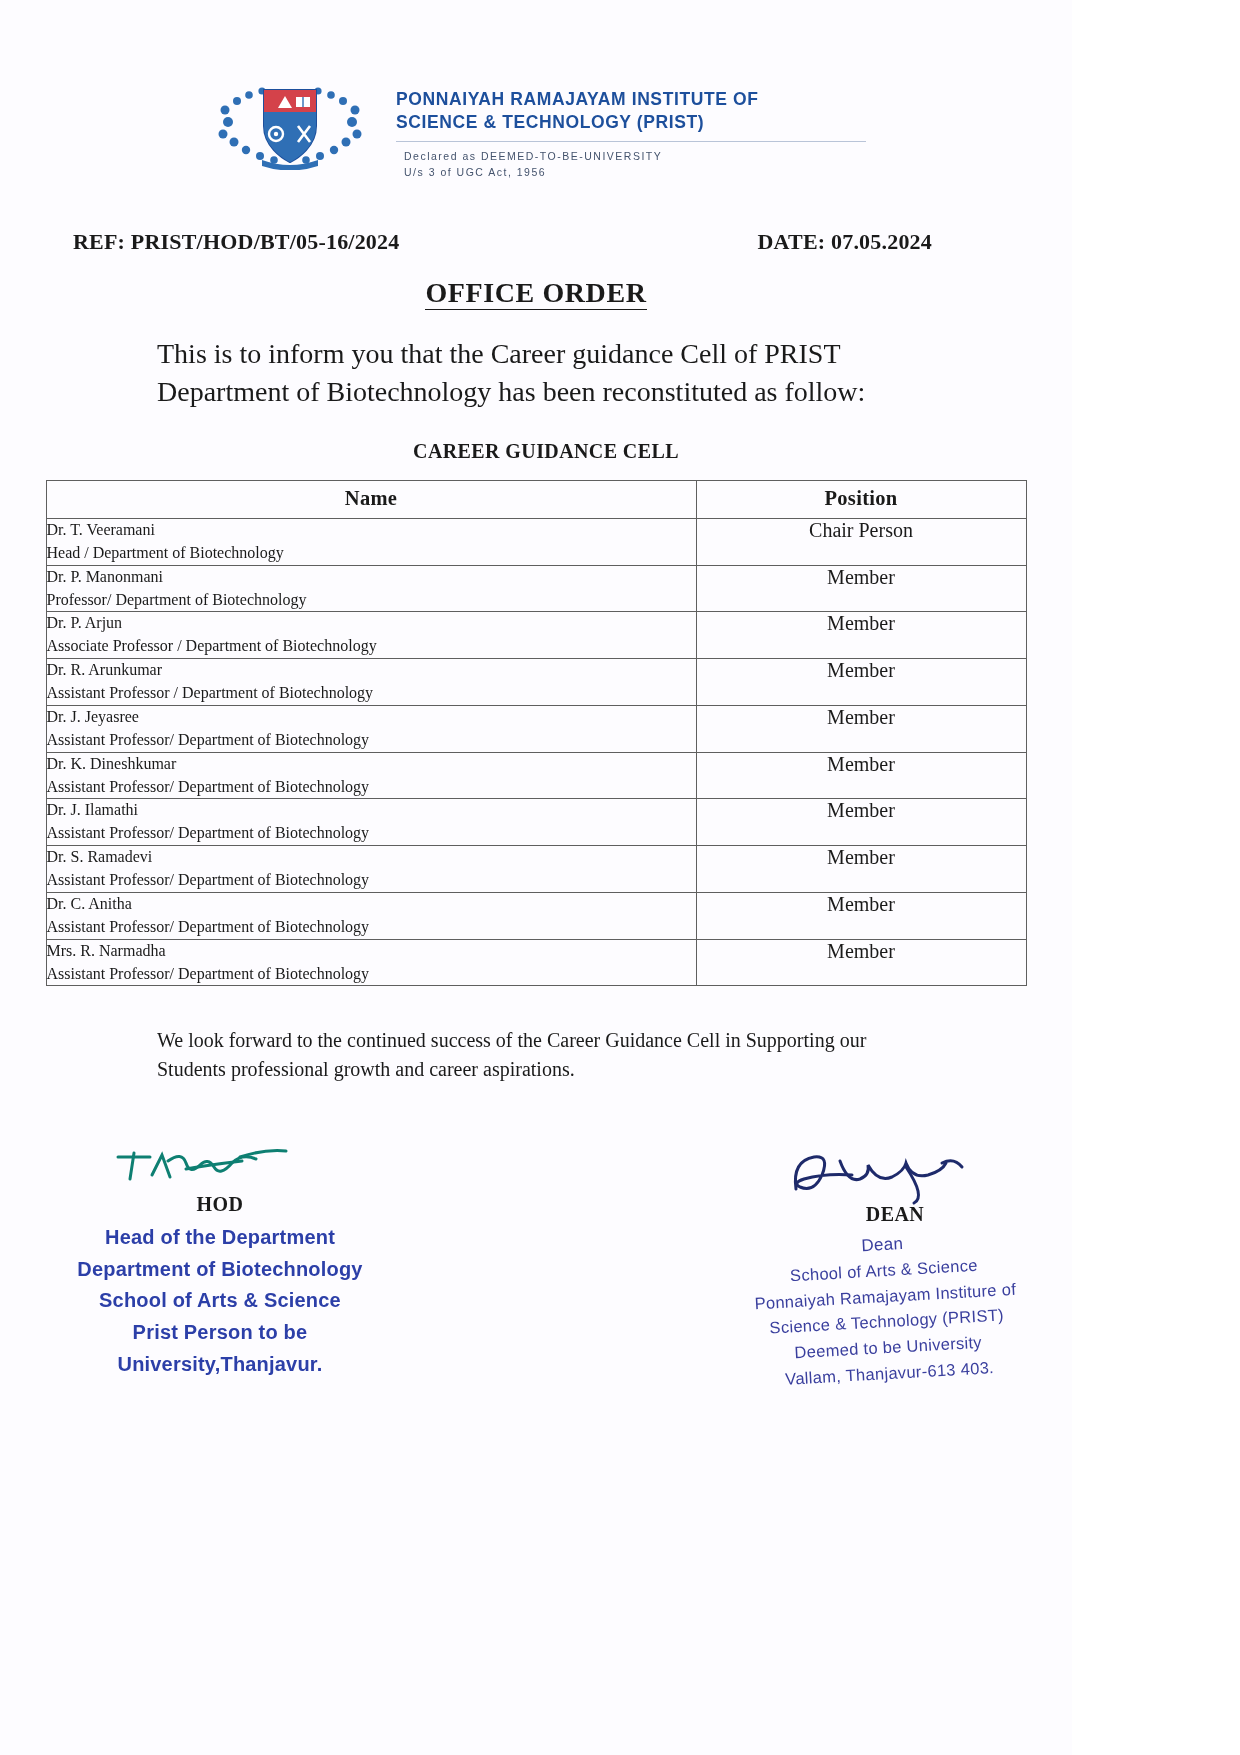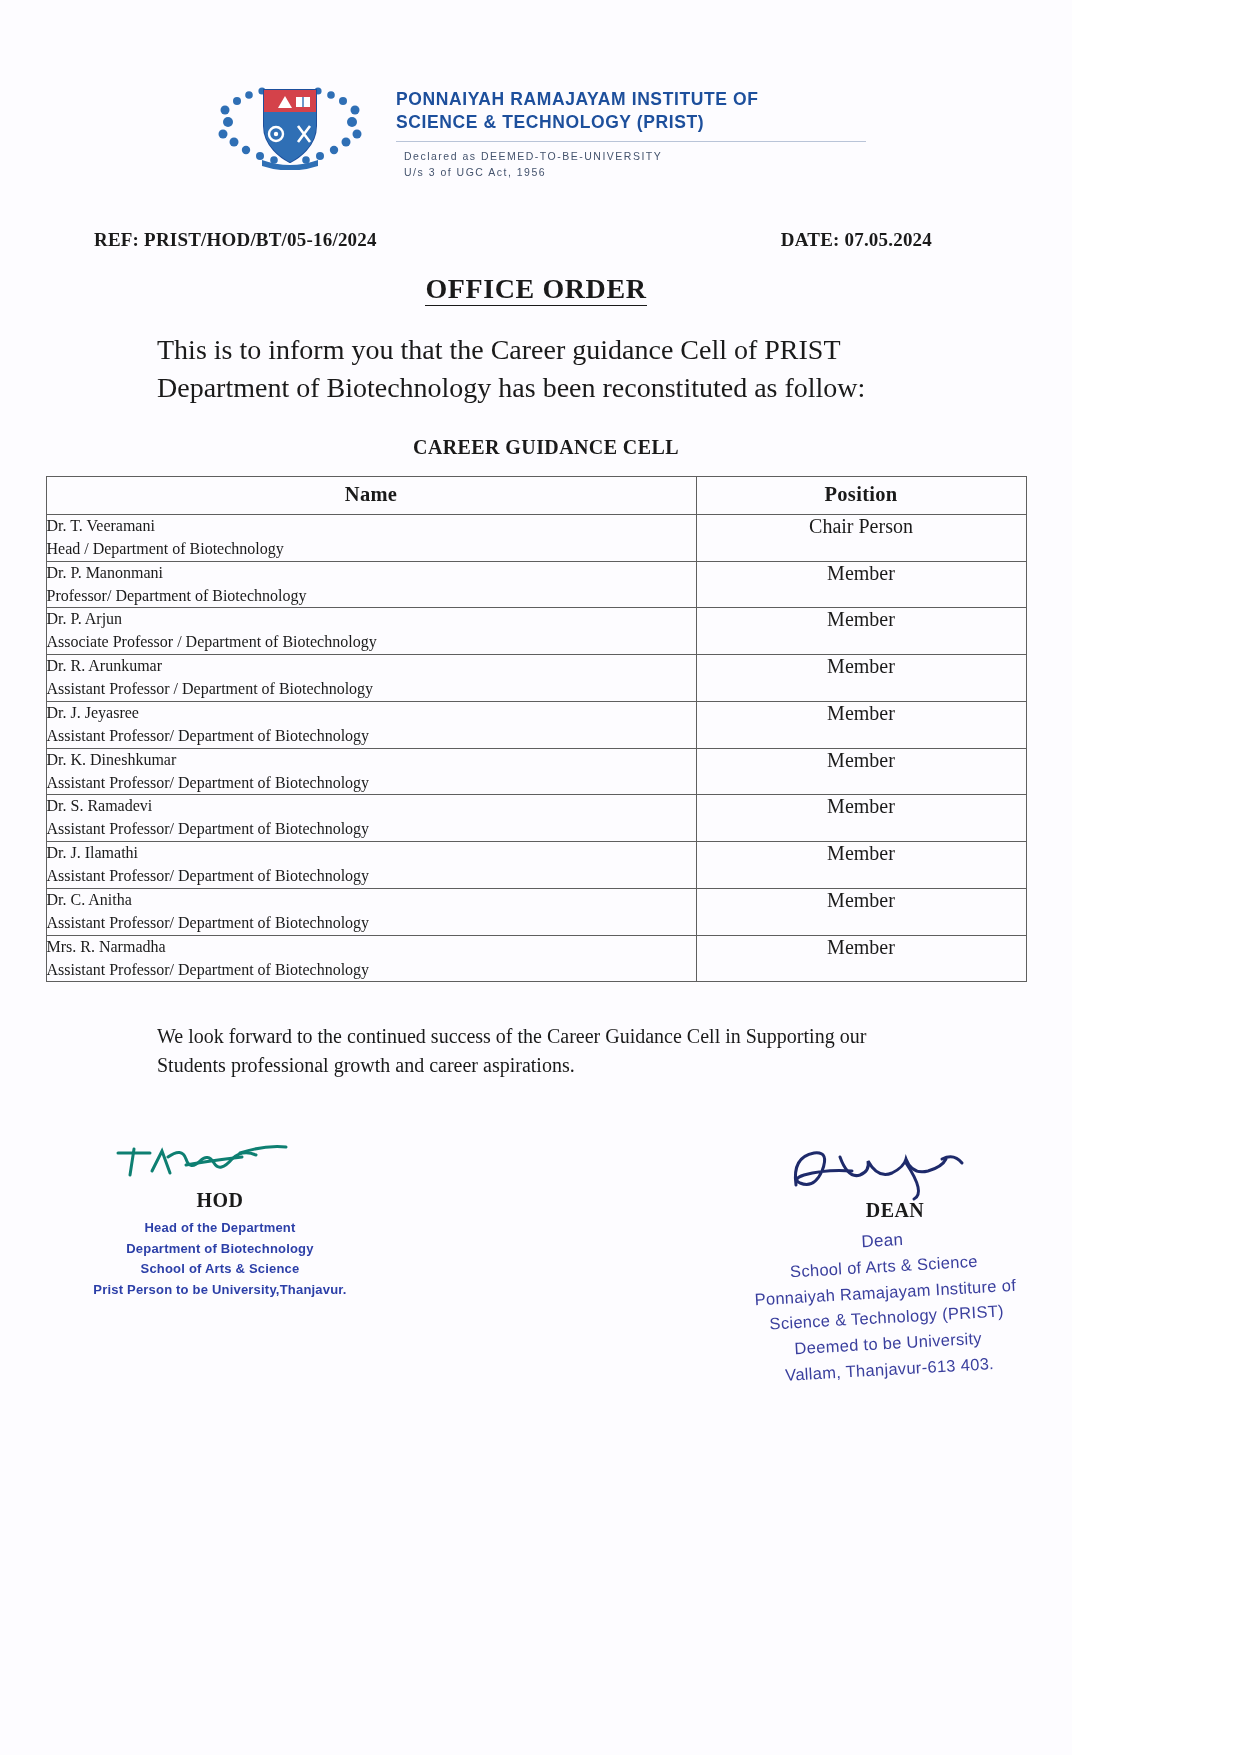--- a/index.html
+++ b/index.html
@@ -63,23 +63,23 @@
     color: #44536d;
     line-height: 1.55;
     margin-left: 8px;
   }
 
   
   .refrow {
     display: flex;
     justify-content: space-between;
     align-items: center;
-    margin: 48px 140px 0 94px;
-    font-weight: bold;
-    font-size: 19px;
+    margin: 48px 140px 0 73px;
+    font-weight: bold;
+    font-size: 22px;
     letter-spacing: 0.2px;
   }
 
   .order-title {
     text-align: center;
     font-weight: bold;
     font-size: 28px;
     letter-spacing: 0.6px;
     margin-top: 22px;
   }
@@ -168,21 +168,21 @@
     letter-spacing: 0.4px;
     margin-top: -4px;
   }
   .sig-role.dean-role { margin-left: 18px; }
 
   .stamp {
     margin-top: 6px;
     font-family: "Liberation Sans", sans-serif;
     color: #2c3fa8;
     font-weight: bold;
-    font-size: 13px;
+    font-size: 20px;
     line-height: 1.58;
     letter-spacing: 0.2px;
   }
   .stamp.dean-stamp {
     font-weight: normal;
     font-size: 16.5px;
     color: #3a3f9e;
     transform: rotate(-3.2deg);
     line-height: 1.55;
     letter-spacing: 0.3px;
@@ -316,28 +316,28 @@
       </tr>
       <tr>
         <td class="name-cell">
           <span class="nm-line1">Dr. K. Dineshkumar</span>
           <span class="nm-line2">Assistant Professor/ Department of Biotechnology</span>
         </td>
         <td class="pos-cell">Member</td>
       </tr>
       <tr>
         <td class="name-cell">
+          <span class="nm-line1">Dr. J. Ilamathi</span>
+          <span class="nm-line2">Assistant Professor/ Department of Biotechnology</span>
+        </td>
+        <td class="pos-cell">Member</td>
+      </tr>
+      <tr>
+        <td class="name-cell">
           <span class="nm-line1">Dr. S. Ramadevi</span>
-          <span class="nm-line2">Assistant Professor/ Department of Biotechnology</span>
-        </td>
-        <td class="pos-cell">Member</td>
-      </tr>
-      <tr>
-        <td class="name-cell">
-          <span class="nm-line1">Dr. J. Ilamathi</span>
           <span class="nm-line2">Assistant Professor/ Department of Biotechnology</span>
         </td>
         <td class="pos-cell">Member</td>
       </tr>
       <tr>
         <td class="name-cell">
           <span class="nm-line1">Dr. C. Anitha</span>
           <span class="nm-line2">Assistant Professor/ Department of Biotechnology</span>
         </td>
         <td class="pos-cell">Member</td>

